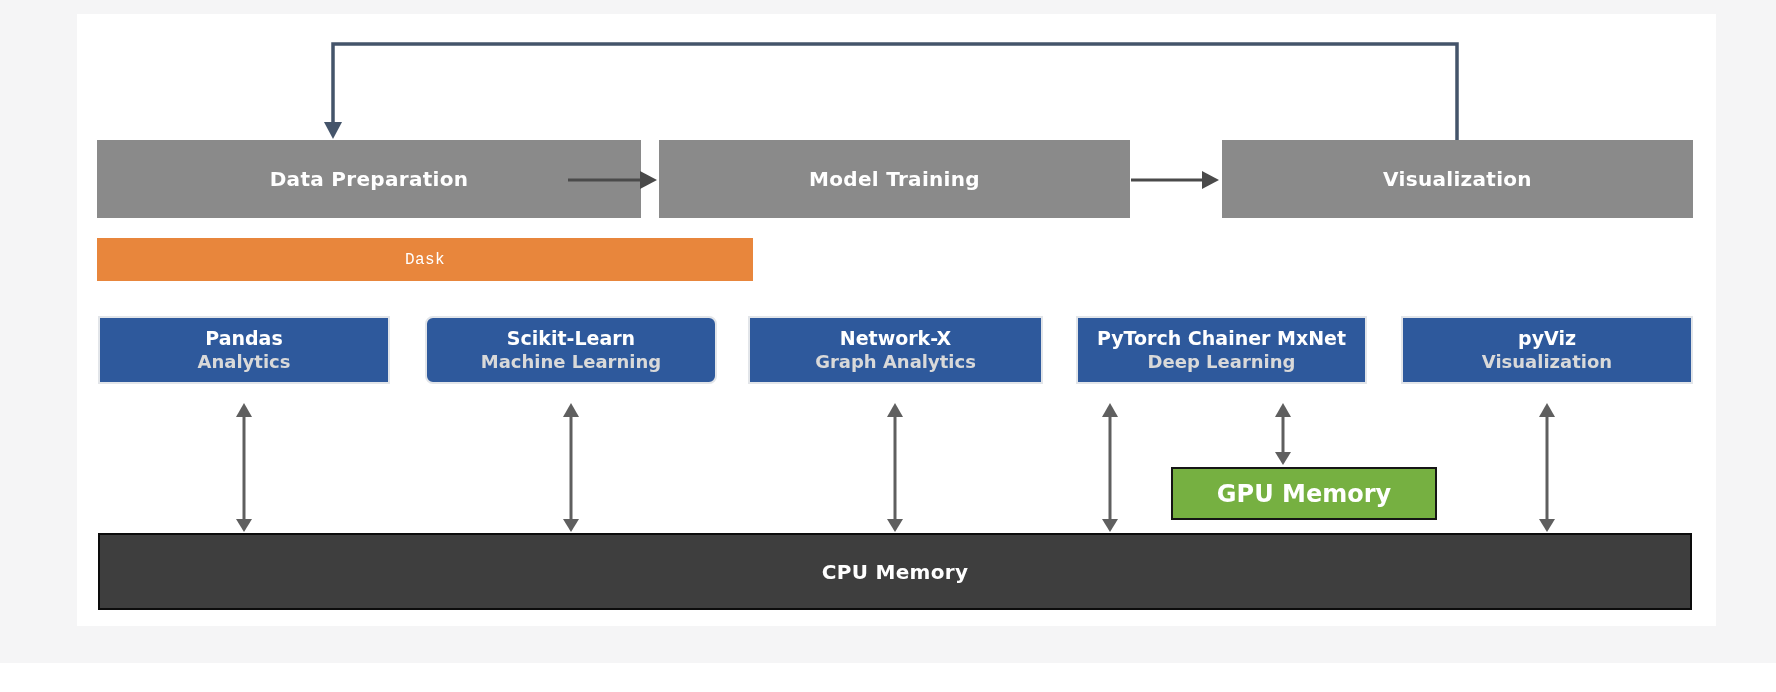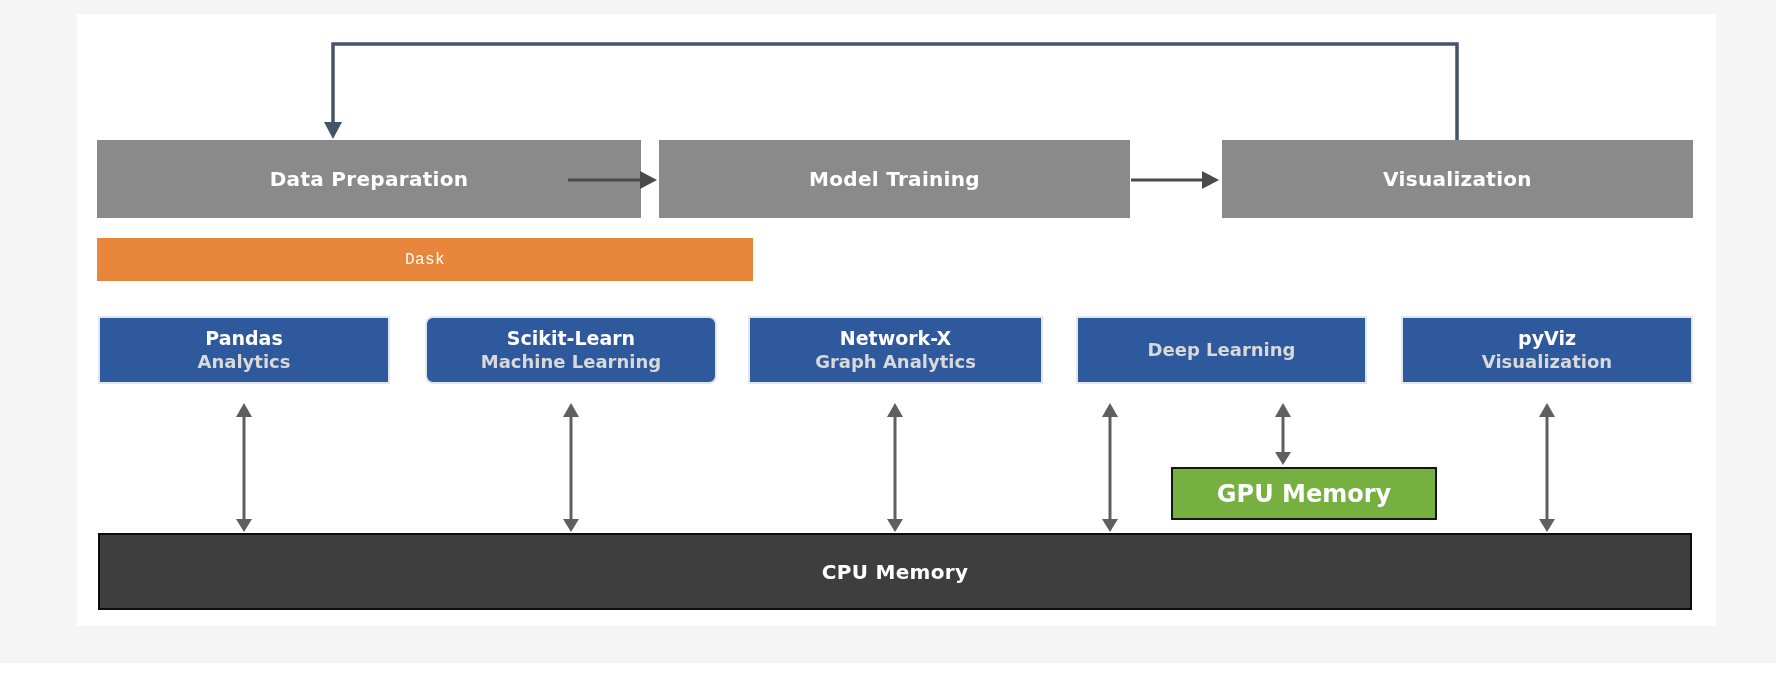--- a/index.html
+++ b/index.html
@@ -94,20 +94,21 @@
 </div>
 <div class="lib lib2">
   <span class="name">Scikit-Learn</span>
   <span class="cat">Machine Learning</span>
 </div>
 <div class="lib lib3">
   <span class="name">Network-X</span>
   <span class="cat">Graph Analytics</span>
 </div>
 <div class="lib lib4">
+  <span class="name">PyTorch Chainer MxNet</span>
   <span class="cat">Deep Learning</span>
 </div>
 <div class="lib lib5">
   <span class="name">pyViz</span>
   <span class="cat">Visualization</span>
 </div>
 
 <div class="gpu">
   <span>GPU Memory</span>
 </div>

